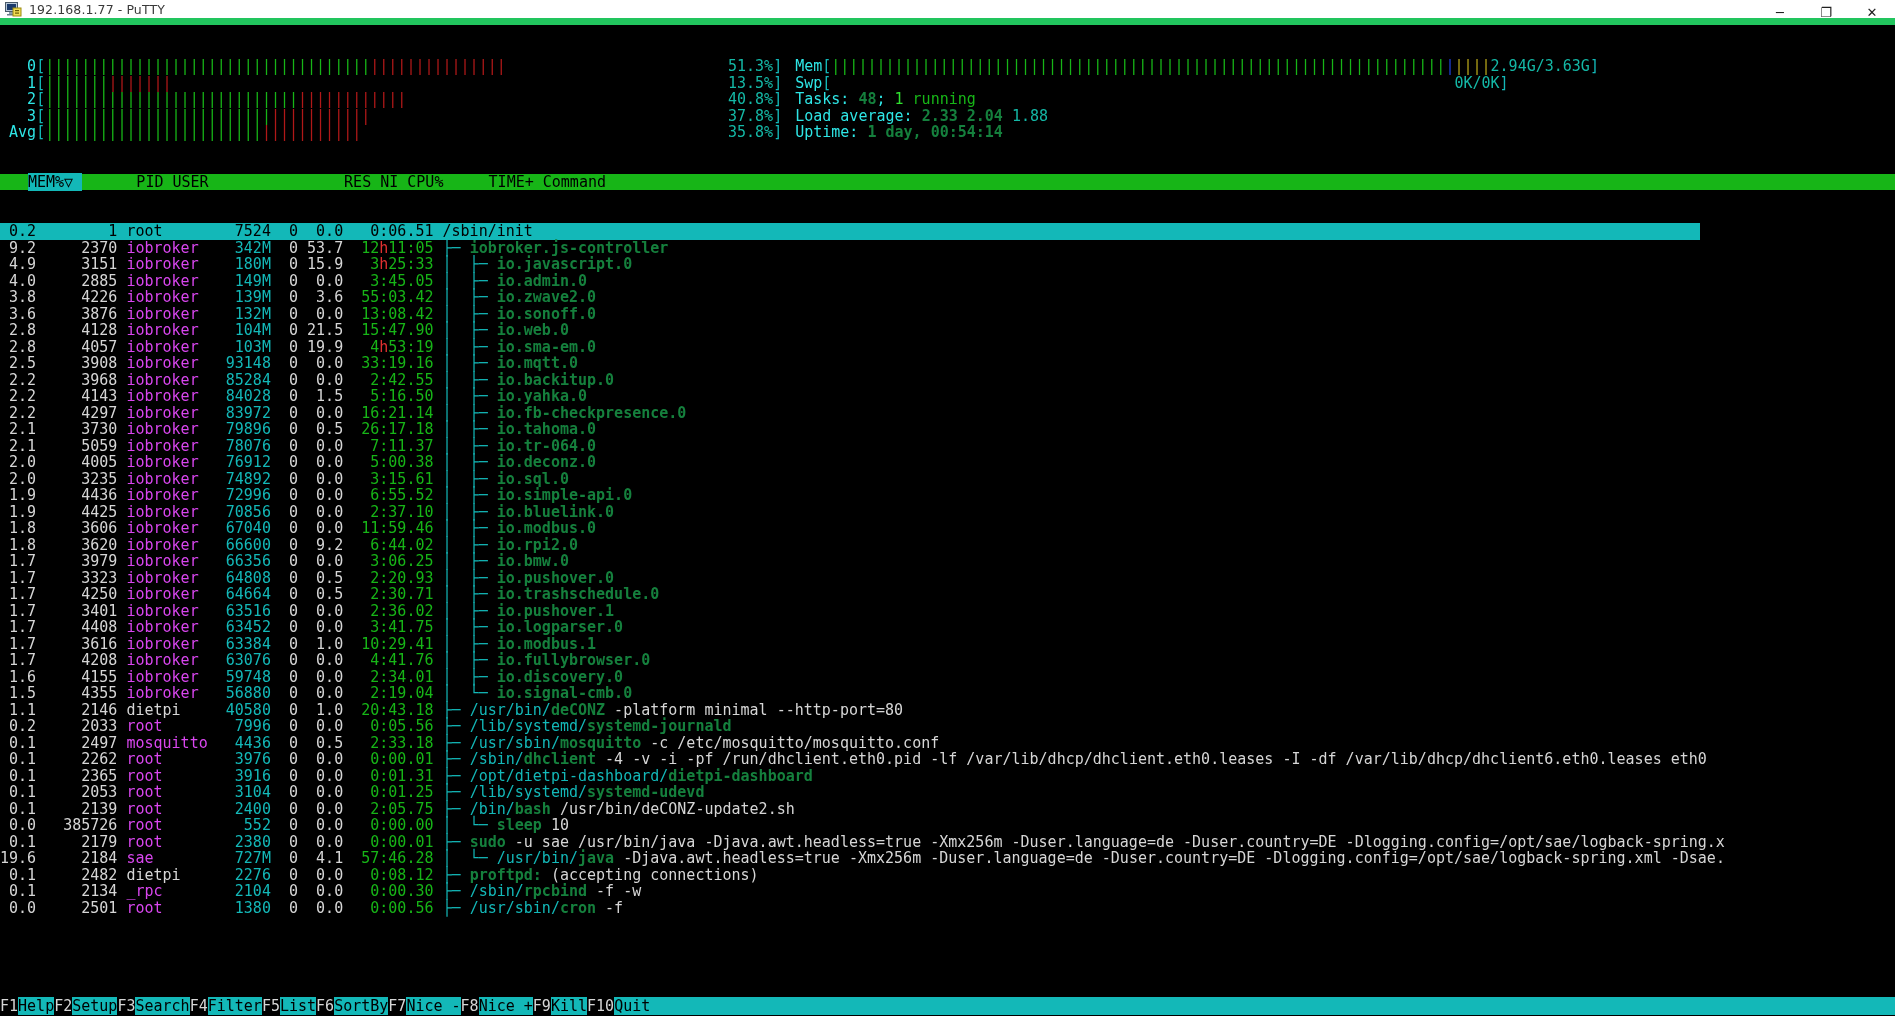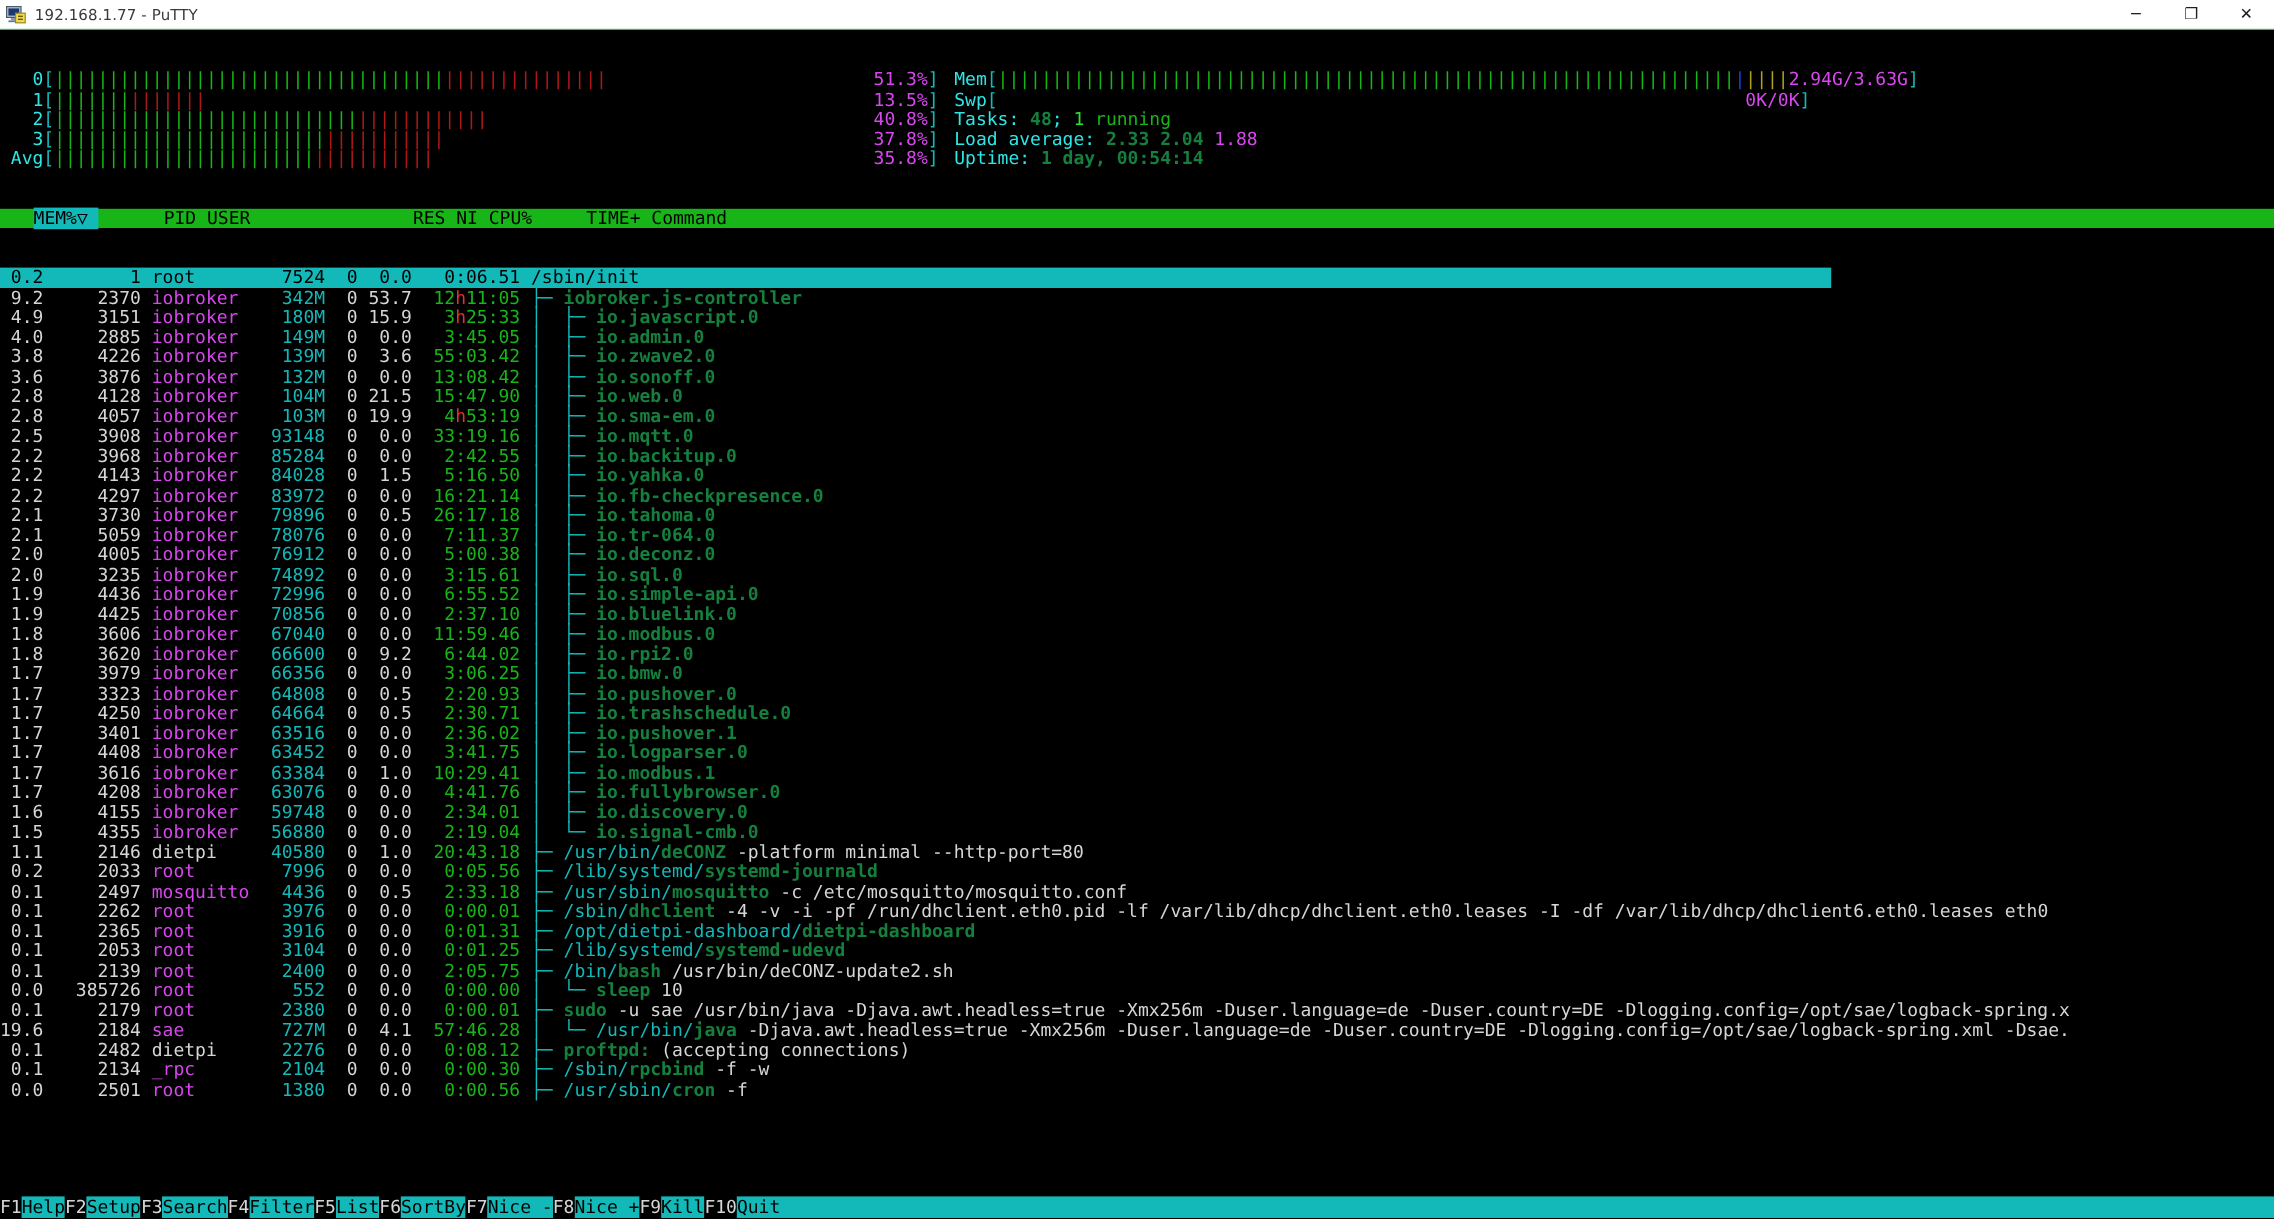--- a/index.html
+++ b/index.html
@@ -12,21 +12,21 @@
     font-family: "DejaVu Sans Mono", "Liberation Mono", monospace;
   }
 
   
   #window { width: 1895px; height: 1016px; position: relative; background: #000; }
 
   #titlebar {
     height: 25px; background: #ffffff; position: relative;
     display: flex; align-items: center;
     font-family: "DejaVu Sans", "Liberation Sans", sans-serif;
-    border-bottom: 1px solid #22c55e;
+    border-bottom: 7px solid #22c55e;
   }
   #titlebar .tb-icon {
     width: 17px; height: 17px; margin-left: 5px; margin-right: 7px;
     position: relative; flex: 0 0 auto;
   }
   #titlebar .tb-title {
     font-size: 12.5px; color: #3a3a3a; letter-spacing: .1px;
     white-space: nowrap;
   }
   #titlebar .tb-buttons {
@@ -56,36 +56,36 @@
 
   
   .c-cyan    { color: #13b8b8; }
   .c-cyanb   { color: #2ee6e6; }
   .c-green   { color: #17b517; }
   .c-greenb  { color: #2fe02f; }
   .c-red     { color: #b01818; }
   .c-redb    { color: #e03030; }
   .c-white   { color: #d6d6d6; }
   .c-whiteb  { color: #15803d; font-weight: bold; }
-  .c-gray    { color: #d946ef; }
+  .c-gray    { color: #14b8a6; }
   .c-dgray   { color: #d946ef; }
   .c-yellow  { color: #b0a017; }
   .c-blue    { color: #1f3fd8; }
   .bracket     { color: #13b8b8; }
 
   
   .hdr {
     background: #17b517; color: #000000; height: 16.5px;
     line-height: 16.5px; white-space: pre; width: 1895px; padding-left: 28px;
   }
   .hdr .sorted { background: #13b8b8; color: #000000; }
 
   
   .selrow {
-    background: #13b8b8; width: 1526px; height: 16.5px;
+    background: #13b8b8; width: 1700px; height: 16.5px;
     line-height: 16.5px; white-space: pre;
   }
   .selrow span { color: #000000 !important; font-weight: normal; }
 
   
   #fnbar {
     position: absolute; left: 0; bottom: 0;
     width: 1895px; height: 19px; line-height: 19px;
     background: #000; white-space: pre;
     font-family: "DejaVu Sans Mono", "Liberation Mono", monospace;

